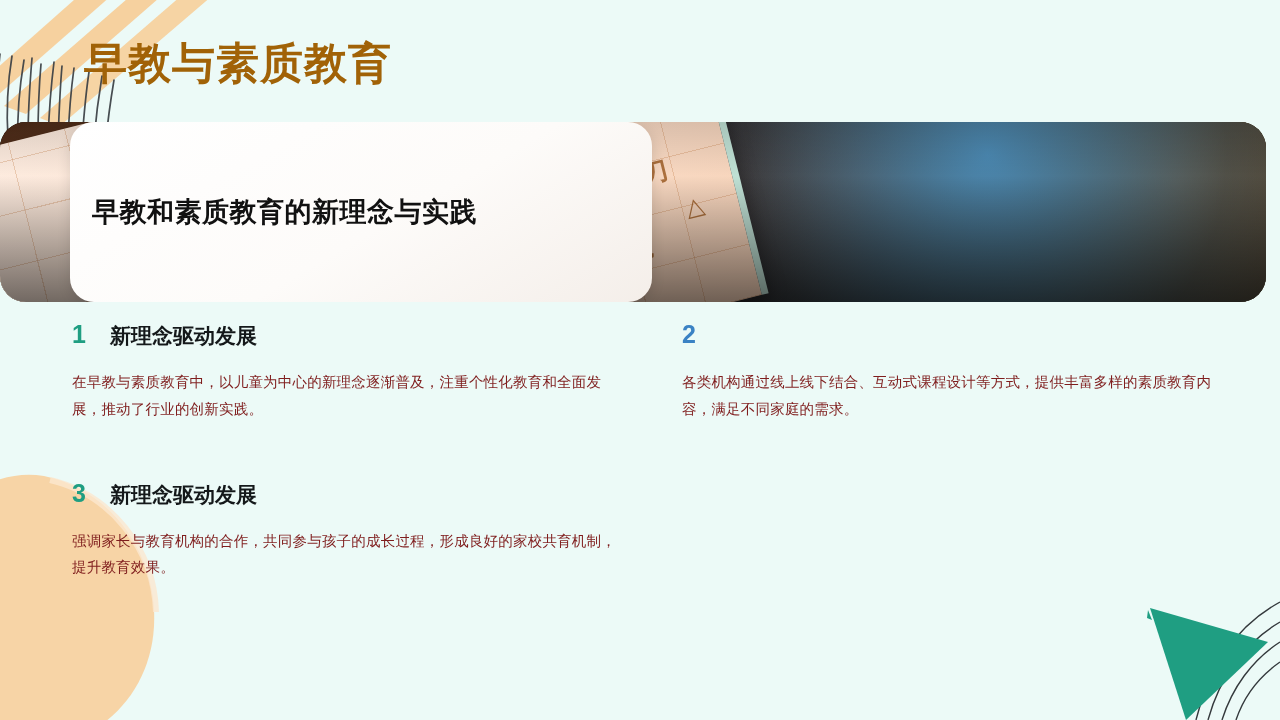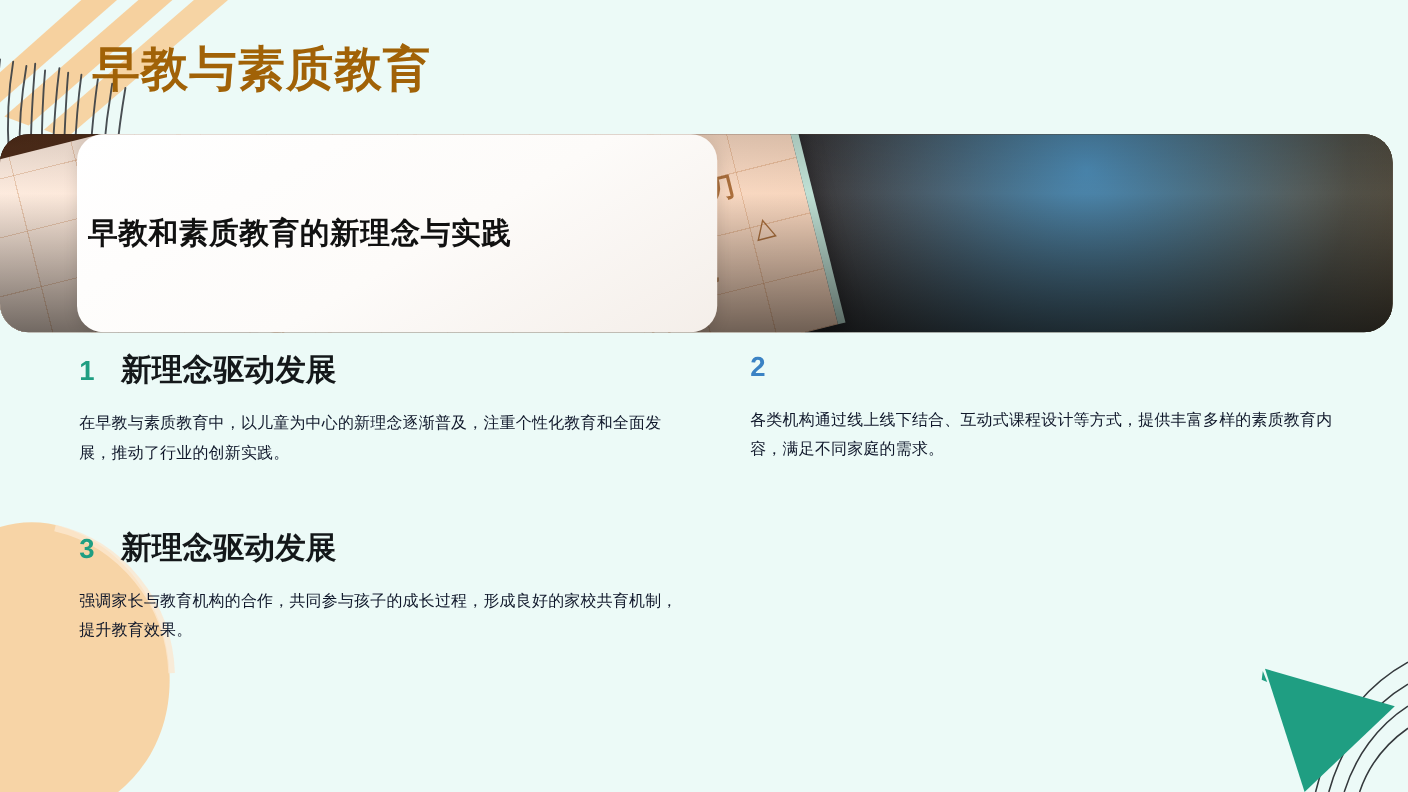--- a/index.html
+++ b/index.html
@@ -79,45 +79,45 @@
   
   .hero-card {
     position:absolute; left:70px; top:0px;
     width:582px; height:180px;
     border-radius:24px;
     background:linear-gradient(150deg,#ffffff 0%,#fdfbf9 55%,#f4eee9 100%);
     box-shadow:0 3px 14px rgba(0,0,0,0.12);
     display:flex; align-items:center;
   }
   .hero-card-title {
-    padding-left:10px;
+    padding-left:22px;
     font-size:27px; font-weight:700; color:#111111;
     letter-spacing:0.5px; white-space:nowrap;
   }
 
   
   .points {
     position:absolute; left:0; top:322px; width:1280px;
     display:grid;
     grid-template-columns:600px 600px;
     column-gap:10px; row-gap:58px;
     padding-left:72px;
   }
   .point { width:556px; }
   .point-head { display:flex; align-items:baseline; gap:22px; }
   .point-num {
     font-size:25px; font-weight:700; line-height:1;
     min-width:16px;
   }
   .point-title {
-    font-size:28px; font-weight:700; color:#14181a; line-height:1;
+    font-size:21px; font-weight:700; color:#14181a; line-height:1;
   }
   .point-body {
     margin-top:22px;
-    font-size:14.5px; line-height:1.85; color:#0f172a;
+    font-size:14.5px; line-height:1.85; color:#7f1d1d;
     letter-spacing:0.2px;
   }
   .point.p3 .point-head { padding-left:0px; }
   .point.p3 .point-body { }
 </style>
 </head>
 <body style="background: rgb(236, 250, 247);">
 
 <svg class="deco" id="deco-top-left-strokes" viewBox="0 0 300 150">
   <g fill="#f7cf9a">

